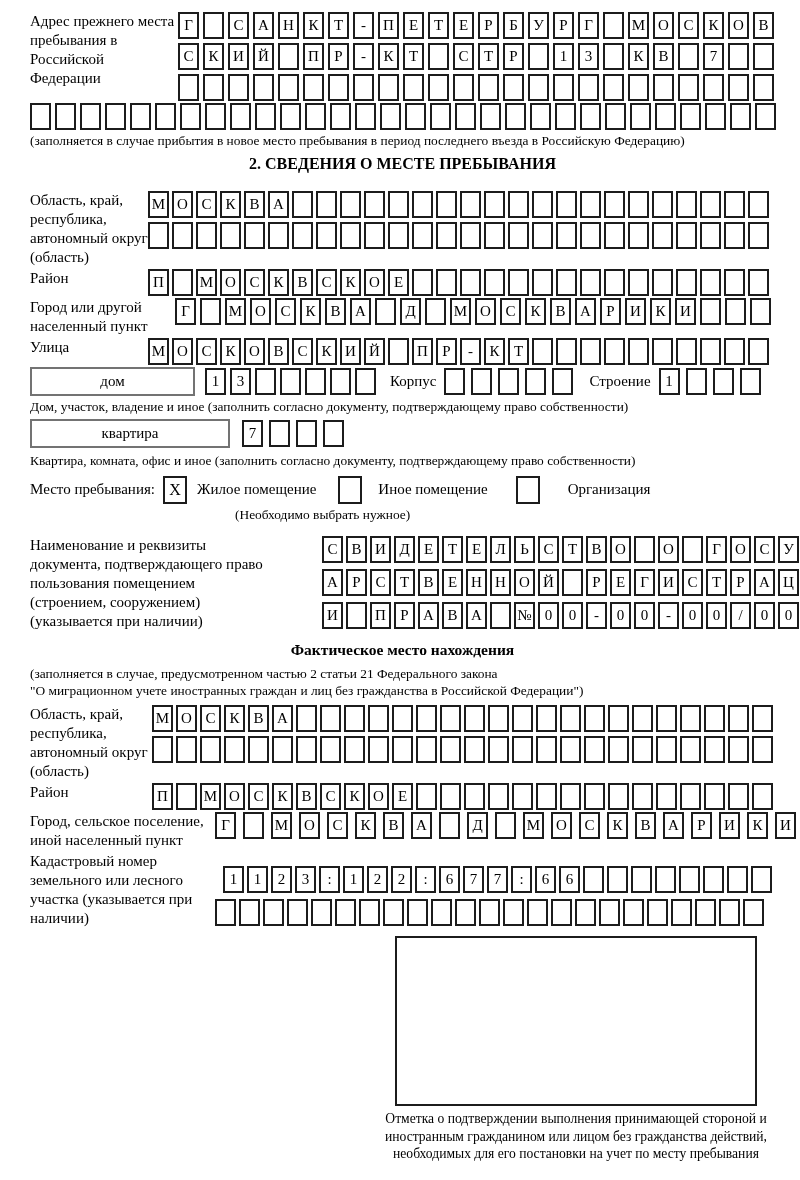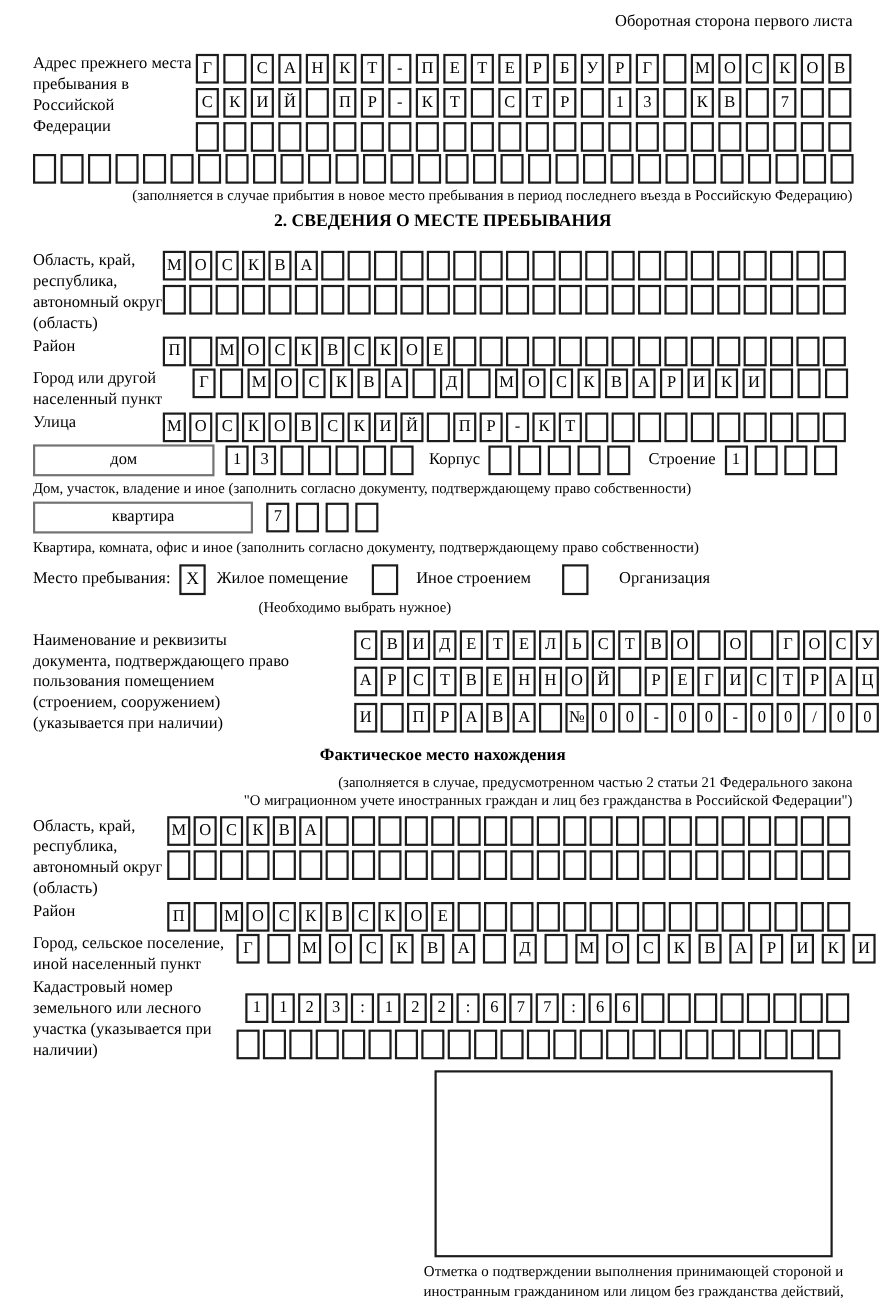--- a/index.html
+++ b/index.html
@@ -19,21 +19,21 @@
   .cellrow{display:flex;gap:4px;}
   .cellrow.tight{gap:3px;}
   .cell{
     flex:0 0 auto;box-sizing:border-box;
     width:21px;height:27px;
     border:2px solid #1c1c1c;
     display:inline-flex;align-items:center;justify-content:center;
     font-size:15px;line-height:1;background:#fff;
   }
   .note{font-size:13.4px;line-height:17px;}
-  .note.center{text-align:right;}
+  .note.center{text-align:left;}
   .sec-title{text-align:center;font-weight:bold;font-size:16px;margin:6px 0 18px 0;}
   .sub-title{text-align:center;font-weight:bold;font-size:15.5px;margin:10px 0 6px 0;}
   .nb{
     box-sizing:border-box;border:2px solid #737373;height:29px;
     display:inline-flex;align-items:center;justify-content:center;
     font-size:15px;flex:0 0 auto;background:#fff;
   }
   .inline-lbl{font-size:15px;line-height:29px;flex:0 0 auto;}
   .chk{
     box-sizing:border-box;border:2px solid #1c1c1c;
@@ -50,21 +50,20 @@
     width:392px;margin-left:350px;margin-top:4px;
     font-size:13.6px;line-height:17.5px;text-align:center;
   }
   .mt2{margin-top:2px;}.mt4{margin-top:4px;}.mt6{margin-top:13px;gap:40px;}
 </style>
 </head>
 <body>
 
 <div class="page">
 
-  <div class="hdr-note">Оборотная сторона первого листа</div>
 
   <div class="row">
     <div class="lbl" style="width:148px;">Адрес прежнего места пребывания в Российской Федерации</div>
     <div class="cellrows">
       <div class="cellrow">
           <span class="cell">Г</span>
           <span class="cell"></span>
           <span class="cell">С</span>
           <span class="cell">А</span>
           <span class="cell">Н</span>
@@ -372,21 +371,21 @@
         <span class="cell"></span>
       </div>
   </div>
   <div class="note mt4">Квартира, комната, офис и иное (заполнить согласно документу, подтверждающему право собственности)</div>
 
   <div class="stayrow">
     <span class="inline-lbl">Место пребывания:</span>
     <span class="chk" style="margin-left:8px;">X</span>
     <span class="inline-lbl" style="margin-left:10px;">Жилое помещение</span>
     <span class="chk" style="margin-left:22px;"></span>
-    <span class="inline-lbl" style="margin-left:16px;">Иное строением</span>
+    <span class="inline-lbl" style="margin-left:16px;">Иное помещение</span>
     <span class="chk" style="margin-left:28px;"></span>
     <span class="inline-lbl" style="margin-left:28px;">Организация</span>
   </div>
   <div class="note" style="margin-left:205px;">(Необходимо выбрать нужное)</div>
 
   <div class="row mt6">
     <div class="lbl" style="width:240px;padding-right:12px;">Наименование и реквизиты документа, подтверждающего право пользования помещением (строением, сооружением) (указывается при наличии)</div>
     <div class="cellrows" style="gap:6px;">
       <div class="cellrow tight">
           <span class="cell">С</span>

